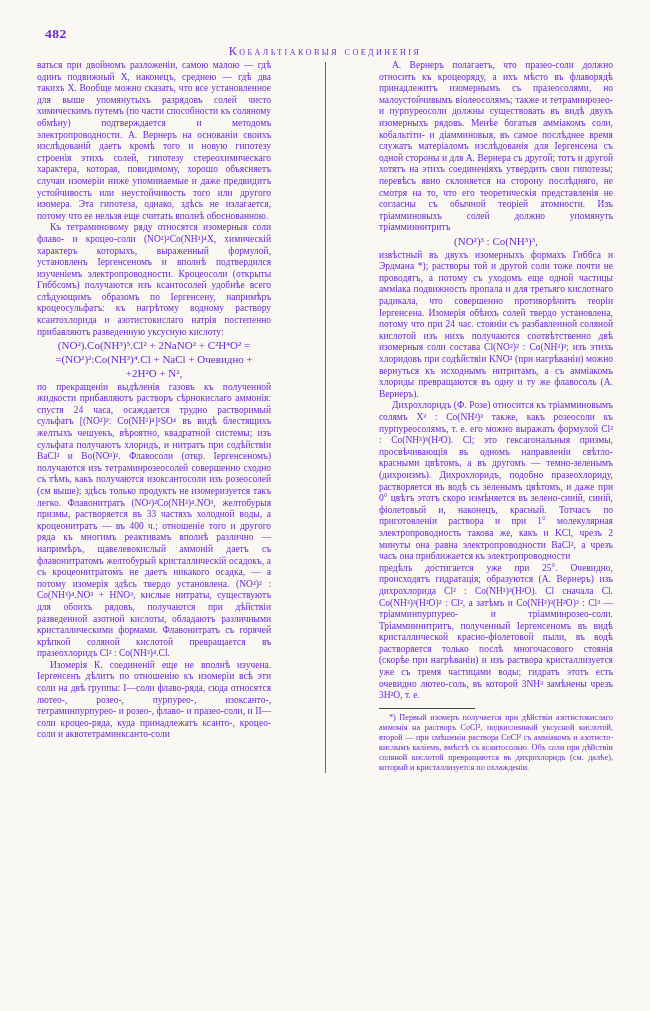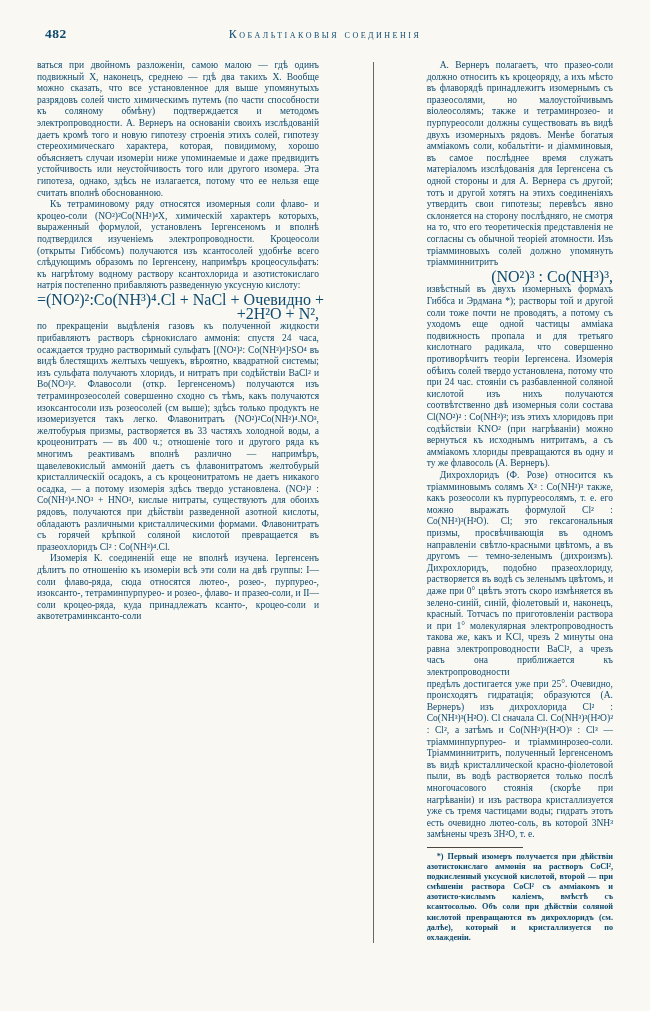--- a/index.html
+++ b/index.html
@@ -6,21 +6,21 @@
     margin: 0;
     padding: 0;
     background: #e9e6df;
   }
   .page {
     position: relative;
     width: 650px;
     height: 1011px;
     margin: 0 auto;
     background: #faf8f3;
-    color: #0c4a6e;
+    color: #6d28d9;
     font-family: "Liberation Serif", "DejaVu Serif", serif;
     overflow: hidden;
     box-sizing: border-box;
     padding: 24px 37px 14px 37px;
   }
   .header {
     position: relative;
     height: 26px;
     margin-bottom: 10px;
   }
@@ -29,21 +29,21 @@
     left: 8px;
     top: 2px;
     font-size: 13.5px;
     font-weight: bold;
     letter-spacing: 0.5px;
   }
   .header-title {
     position: absolute;
     left: 0;
     right: 0;
-    top: 3px;
+    top: 20px;
     text-align: center;
     font-size: 12px;
     letter-spacing: 2.5px;
     font-variant: small-caps;
   }
   .columns {
     display: flex;
     align-items: stretch;
     gap: 48px;
   }
@@ -59,56 +59,56 @@
     margin: 2px 5px 0 6px;
   }
   p {
     margin: 0;
     text-indent: 13px;
   }
   p.noindent {
     text-indent: 0;
   }
   .formula {
-    text-align: right;
+    text-align: center;
     text-indent: 0;
     margin: 2px 0;
-    font-size: 16px;
+    font-size: 11px;
     line-height: 11.8px;
     white-space: nowrap;
   }
   .footnote-sep {
     width: 96px;
     border-top: 1px solid #4d483f;
     margin: 6px 0 4px 0;
     height: 0;
   }
   .footnote {
     font-size: 8.2px;
     line-height: 10.1px;
     text-indent: 10px;
     text-align: justify;
-    font-weight: bold;
   }
 </style>
 </head>
 <body>
 
 <div class="page">
 
   <div class="header">
     <span class="pagenum">482</span>
     <span class="header-title">Кобальтіаковыя соединенія</span>
   </div>
 
   <div class="columns">
 
     <div class="col">
       <p class="noindent">ваться при двойномъ разложеніи, самою малою — гдѣ одинъ подвижный X, наконецъ, среднею — гдѣ два такихъ X. Вообще можно сказать, что все установленное для выше упомянутыхъ разрядовъ солей чисто химическимъ путемъ (по части способности къ соляному обмѣну) подтверждается и методомъ электропроводности. А. Вернеръ на основаніи своихъ изслѣдованій даетъ кромѣ того и новую гипотезу строенія этихъ солей, гипотезу стереохимическаго характера, которая, повидимому, хорошо объясняетъ случаи изомеріи ниже упоминаемые и даже предвидитъ устойчивость или неустойчивость того или другого изомера. Эта гипотеза, однако, здѣсь не излагается, потому что ее нельзя еще считать вполнѣ обоснованною.</p>
       <p>Къ тетраминовому ряду относятся изомерныя соли флаво- и кроцео-соли (NO²)²Co(NH³)⁴X, химическій характеръ которыхъ, выраженный формулой, установленъ Іергенсеномъ и вполнѣ подтвердился изученіемъ электропроводности. Кроцеосоли (открыты Гиббсомъ) получаются изъ ксантосолей удобнѣе всего слѣдующимъ образомъ по Іергенсену, напримѣръ кроцеосульфатъ: къ нагрѣтому водному раствору ксантохлорида и азотистокислаго натрія постепенно прибавляютъ разведенную уксусную кислоту:</p>
+      <div class="formula">(NO²).Co(NH³)⁵.Cl² + 2NaNO² + C²H⁴O² =</div>
       <div class="formula">=(NO²)²:Co(NH³)⁴.Cl + NaCl + Очевидно +</div>
       <div class="formula">+2H²O + N²,</div>
       <p class="noindent">по прекращеніи выдѣленія газовъ къ полученной жидкости прибавляютъ растворъ сѣрнокислаго аммонія: спустя 24 часа, осаждается трудно растворимый сульфатъ [(NO²)²: Co(NH³)⁴]²SO⁴ въ видѣ блестящихъ желтыхъ чешуекъ, вѣроятно, квадратной системы; изъ сульфата получаютъ хлоридъ, и нитратъ при содѣйствіи BaCl² и Bo(NO³)². Флавосоли (откр. Іергенсеномъ) получаются изъ тетраминрозеосолей совершенно сходно съ тѣмъ, какъ получаются изоксантосоли изъ розеосолей (см выше); здѣсь только продуктъ не изомеризуется такъ легко. Флавонитратъ (NO²)²Co(NH³)⁴.NO³, желтобурыя призмы, растворяется въ 33 частяхъ холодной воды, а кроцеонитратъ — въ 400 ч.; отношеніе того и другого ряда къ многимъ реактивамъ вполнѣ различно — напримѣръ, щавелевокислый аммоній даетъ съ флавонитратомъ желтобурый кристаллическій осадокъ, а съ кроцеонитратомъ не даетъ никакого осадка, — а потому изомерія здѣсь твердо установлена. (NO²)² : Co(NH³)⁴.NO³ + HNO³, кислые нитраты, существуютъ для обоихъ рядовъ, получаются при дѣйствіи разведенной азотной кислоты, обладаютъ различными кристаллическими формами. Флавонитратъ съ горячей крѣпкой соляной кислотой превращается въ празеохлоридъ Cl² : Co(NH³)⁴.Cl.</p>
       <p>Изомерія К. соединеній еще не вполнѣ изучена. Іергенсенъ дѣлитъ по отношенію къ изомеріи всѣ эти соли на двѣ группы: I—соли флаво-ряда, сюда относятся лютео-, розео-, пурпурео-, изоксанто-, тетраминпурпурео- и розео-, флаво- и празео-соли, и II—соли кроцео-ряда, куда принадлежатъ ксанто-, кроцео-соли и аквотетраминксанто-соли</p>
     </div>
 
     <div class="divider"></div>
 
     <div class="col">
       <p>А. Вернеръ полагаетъ, что празео-соли должно относить къ кроцеоряду, а ихъ мѣсто въ флаворядѣ принадлежитъ изомернымъ съ празеосолями, но малоустойчивымъ віолеосолямъ; также и тетраминрозео- и пурпуреосоли должны существовать въ видѣ двухъ изомерныхъ рядовъ. Менѣе богатыя амміакомъ соли, кобальтіти- и діамминовыя, въ самое послѣднее время служатъ матеріаломъ изслѣдованія для Іергенсена съ одной стороны и для А. Вернера съ другой; тотъ и другой хотятъ на этихъ соединеніяхъ утвердить свои гипотезы; перевѣсъ явно склоняется на сторону послѣдняго, не смотря на то, что его теоретическія представленія не согласны съ обычной теоріей атомности. Изъ тріамминовыхъ солей должно упомянуть тріамминнитритъ</p>

